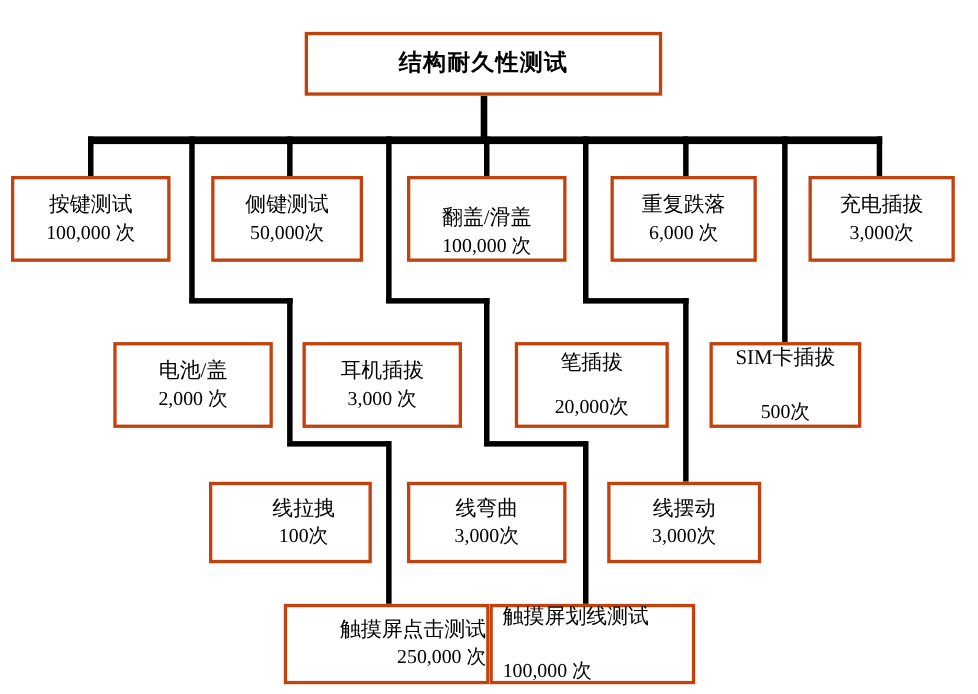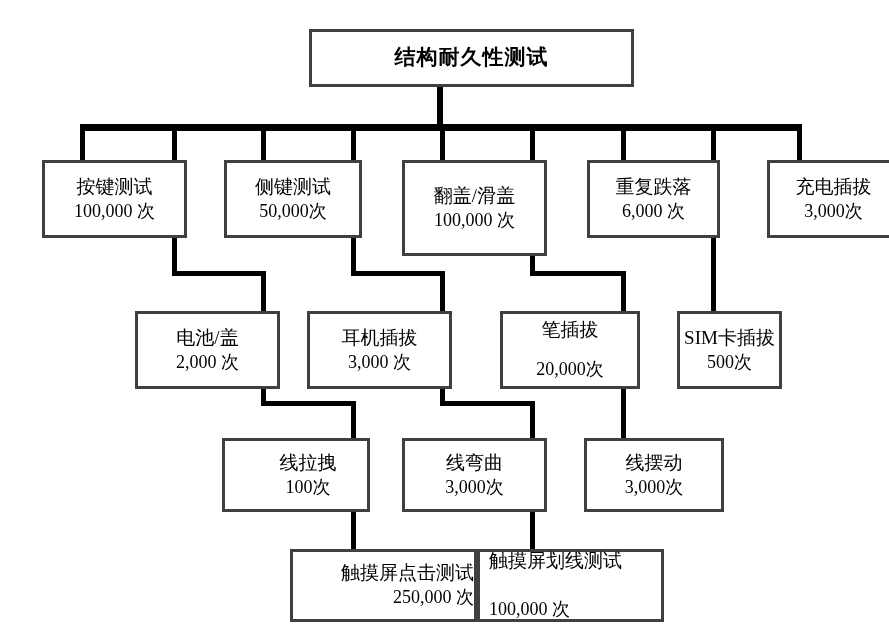--- a/index.html
+++ b/index.html
@@ -7,29 +7,28 @@
     width:889px;height:631px;
     background:#ffffff;
     font-family:"Liberation Serif","DejaVu Serif",serif;
     overflow:hidden;
   }
   #stage{position:relative;width:889px;height:631px;}
 
   .node{
     position:absolute;
     box-sizing:border-box;
-    border:3px solid #404040;
+    border:3px solid #c2410c;
     background:#ffffff;
     display:flex;
     flex-direction:column;
     align-items:center;
     justify-content:center;
     z-index:5;
     line-height:1.30;
-    margin-left:32px;
   }
   .node .l1,.node .l2{
     display:block;
     white-space:nowrap;
     text-align:center;
     color:#000000;
   }
   .node .l1{font-size:19px;}
   .node .l2{font-size:18px;}
 
@@ -84,21 +83,21 @@
   </div>
 
   <div class="node" style="left:10px;top:160px;width:145px;height:78px;">
     <span class="l1">按键测试</span>
     <span class="l2">100,000 次</span>
   </div>
   <div class="node" style="left:192px;top:160px;width:138px;height:78px;">
     <span class="l1">侧键测试</span>
     <span class="l2">50,000次</span>
   </div>
-  <div class="node" style="left:370px;top:160px;width:145px;height:96px;">
+  <div class="node" style="left:370px;top:160px;width:145px;height:78px;justify-content:flex-end;">
     <span class="l1">翻盖/滑盖</span>
     <span class="l2">100,000 次</span>
   </div>
   <div class="node" style="left:555px;top:160px;width:133px;height:78px;justify-content:center;">
     <span class="l1">重复跌落</span>
     <span class="l2">6,000 次</span>
   </div>
   <div class="node" style="left:735px;top:160px;width:133px;height:78px;">
     <span class="l1">充电插拔</span>
     <span class="l2">3,000次</span>
@@ -109,21 +108,21 @@
     <span class="l2">2,000 次</span>
   </div>
   <div class="node" style="left:275px;top:311px;width:145px;height:78px;">
     <span class="l1">耳机插拔</span>
     <span class="l2">3,000 次</span>
   </div>
   <div class="node" style="left:468px;top:311px;width:140px;height:78px;gap:15px;">
     <span class="l1">笔插拔</span>
     <span class="l2">20,000次</span>
   </div>
-  <div class="node" style="left:645px;top:311px;width:105px;height:78px;">
+  <div class="node" style="left:645px;top:311px;width:138px;height:78px;justify-content:space-between;">
     <span class="l1">SIM卡插拔</span>
     <span class="l2">500次</span>
   </div>
 
   <div class="node" style="left:190px;top:438px;width:148px;height:74px;padding-left:24px;">
     <span class="l1">线拉拽</span>
     <span class="l2">100次</span>
   </div>
   <div class="node" style="left:370px;top:438px;width:145px;height:74px;">
     <span class="l1">线弯曲</span>

